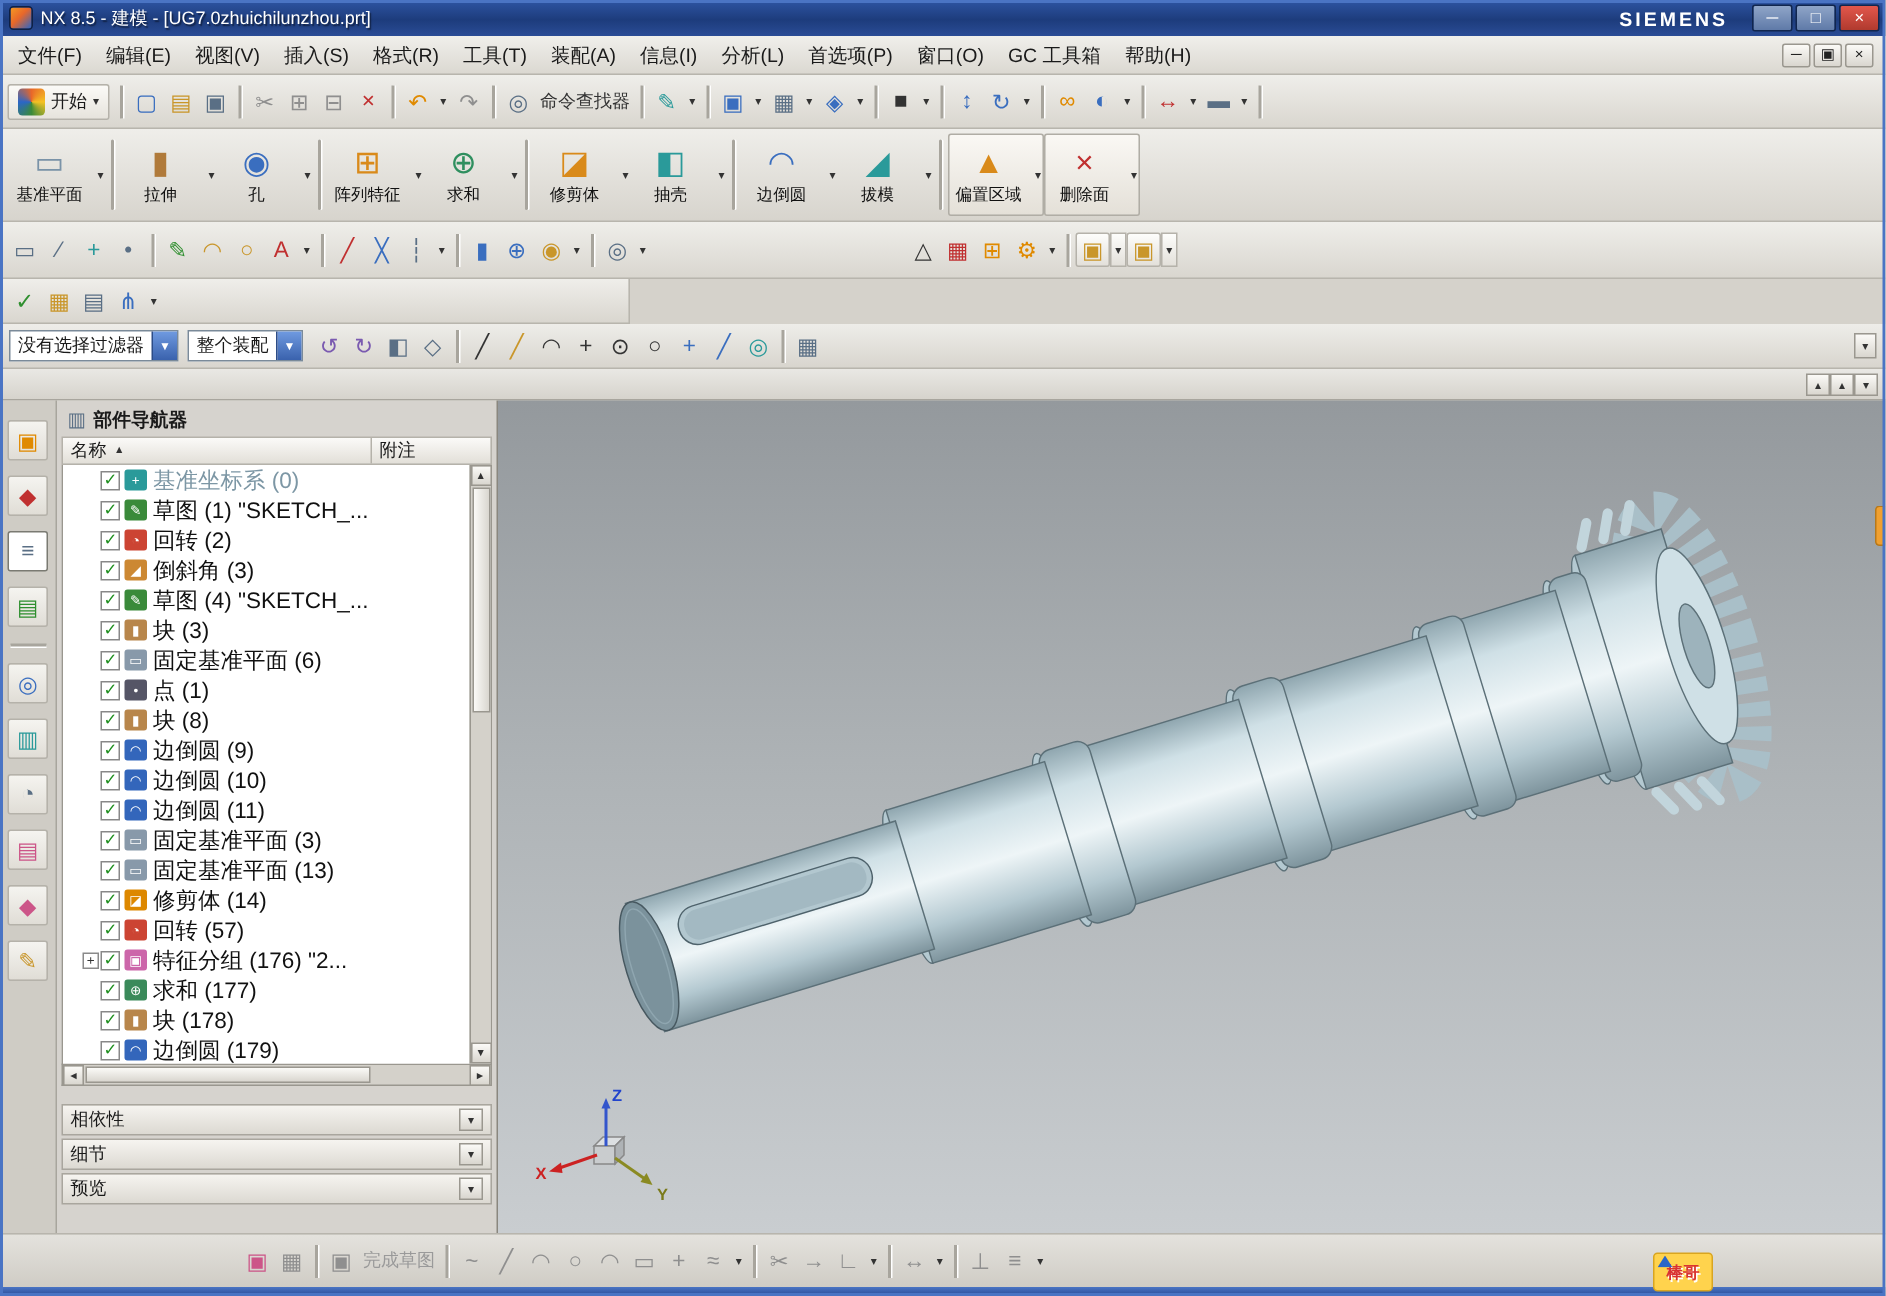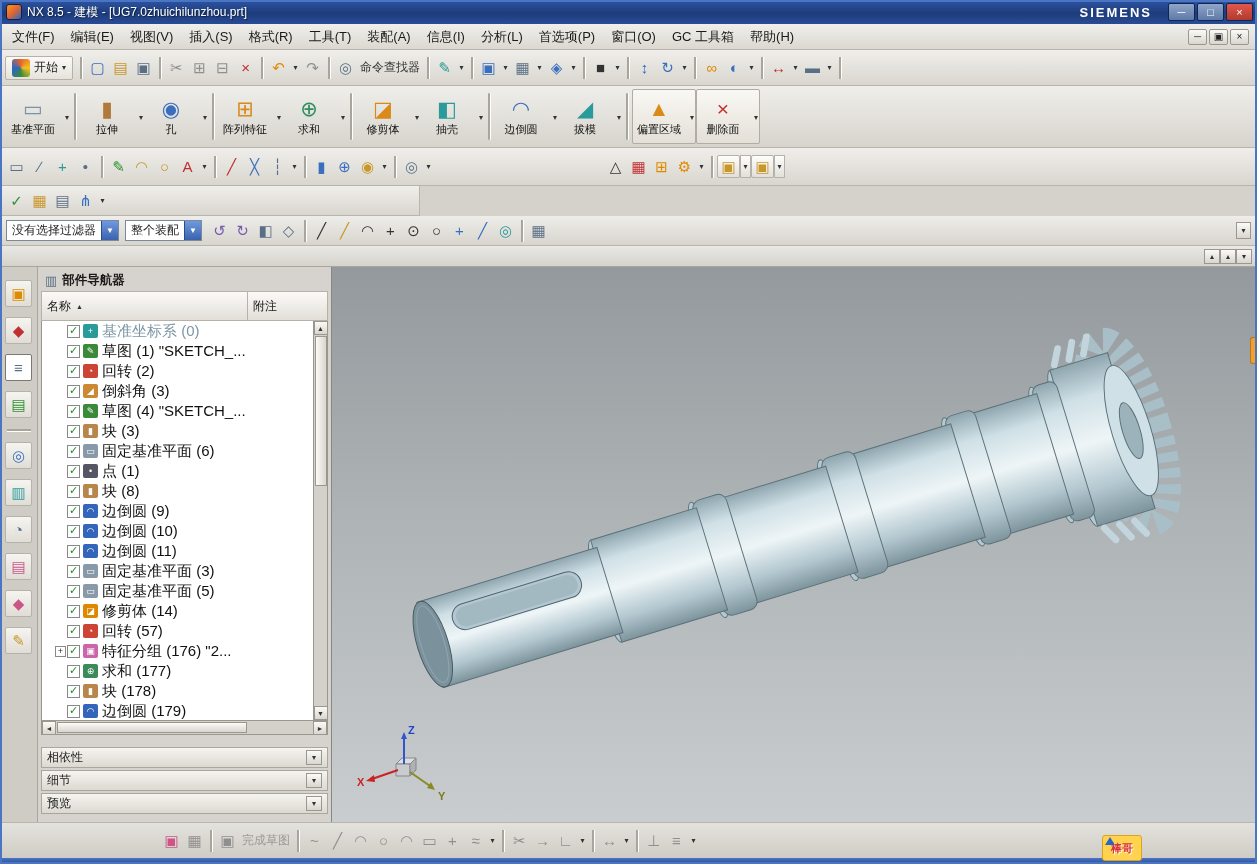--- a/index.html
+++ b/index.html
@@ -76,21 +76,21 @@
   .main{display:flex;height:555px}
   .rail{width:38px;background:#cfccc5;border-right:1px solid #a8a59d;display:flex;flex-direction:column;align-items:center;padding-top:8px}
   .rail .tbi.btn{width:27px;height:27px;margin:5px 0;background:linear-gradient(#f5f4f0,#e0ddd6);border:1px solid #b5b2aa;font-size:15px}
   .rail .tbi.btn.active{background:#fff;border-color:#7a7a72}
   .rail .tbi.sep{width:24px;height:2px;margin:6px 0;background:#a8a59d;box-shadow:0 1px 0 #fff}
 
   
   .pnav{width:294px;background:#d6d3ce;border-right:1px solid #8a877f;display:flex;flex-direction:column;padding:2px 3px}
   .pn-header{height:22px;display:flex;align-items:center;gap:5px;padding:0 4px;font-weight:bold;font-size:12.5px}
   .pn-hicon{font-size:13px;color:#5a6f85}
-  .pn-cols{height:30px;display:flex;background:linear-gradient(#fbfaf8,#e2dfd8);border:1px solid #b5b2aa}
+  .pn-cols{height:19px;display:flex;background:linear-gradient(#fbfaf8,#e2dfd8);border:1px solid #b5b2aa}
   .pn-cols .col{display:flex;align-items:center;padding:0 5px;font-size:12px}
   .pn-cols .col.name{width:206px;border-right:1px solid #b5b2aa}
   .pn-cols .sort{font-size:7px;margin-left:5px;color:#333}
   .pn-body{display:flex;height:400px;border:1px solid #9a978f;border-top:none;background:#fff}
   .pn-rows{flex:1;overflow:hidden}
   .pn-row{height:20px;display:flex;align-items:center;padding-left:13px;background:#fff}
   .exp{flex:0 0 12px;height:11px;font-size:9px;line-height:9px;text-align:center;color:#333}
   .exp.box{border:1px solid #8a8a8a;background:#fff;width:11px;flex:0 0 11px;margin-right:1px}
   .chk{flex:0 0 13px;height:13px;border:1px solid #888;background:#fff;position:relative;margin-right:3px}
   .chk::after{content:"✓";position:absolute;left:1px;top:-2px;font-size:11px;color:#1f8f1f;font-weight:bold}
@@ -636,21 +636,21 @@
             <span class="exp"></span>
             <span class="chk"></span>
             <span class="ficon ic-datum">▭</span>
             <span class="flabel">固定基准平面 (3)</span>
           </div>
 
           <div class="pn-row">
             <span class="exp"></span>
             <span class="chk"></span>
             <span class="ficon ic-datum">▭</span>
-            <span class="flabel">固定基准平面 (5)</span>
+            <span class="flabel">固定基准平面 (13)</span>
           </div>
 
           <div class="pn-row">
             <span class="exp"></span>
             <span class="chk"></span>
             <span class="ficon ic-trim">◪</span>
             <span class="flabel">修剪体 (14)</span>
           </div>
 
           <div class="pn-row">

